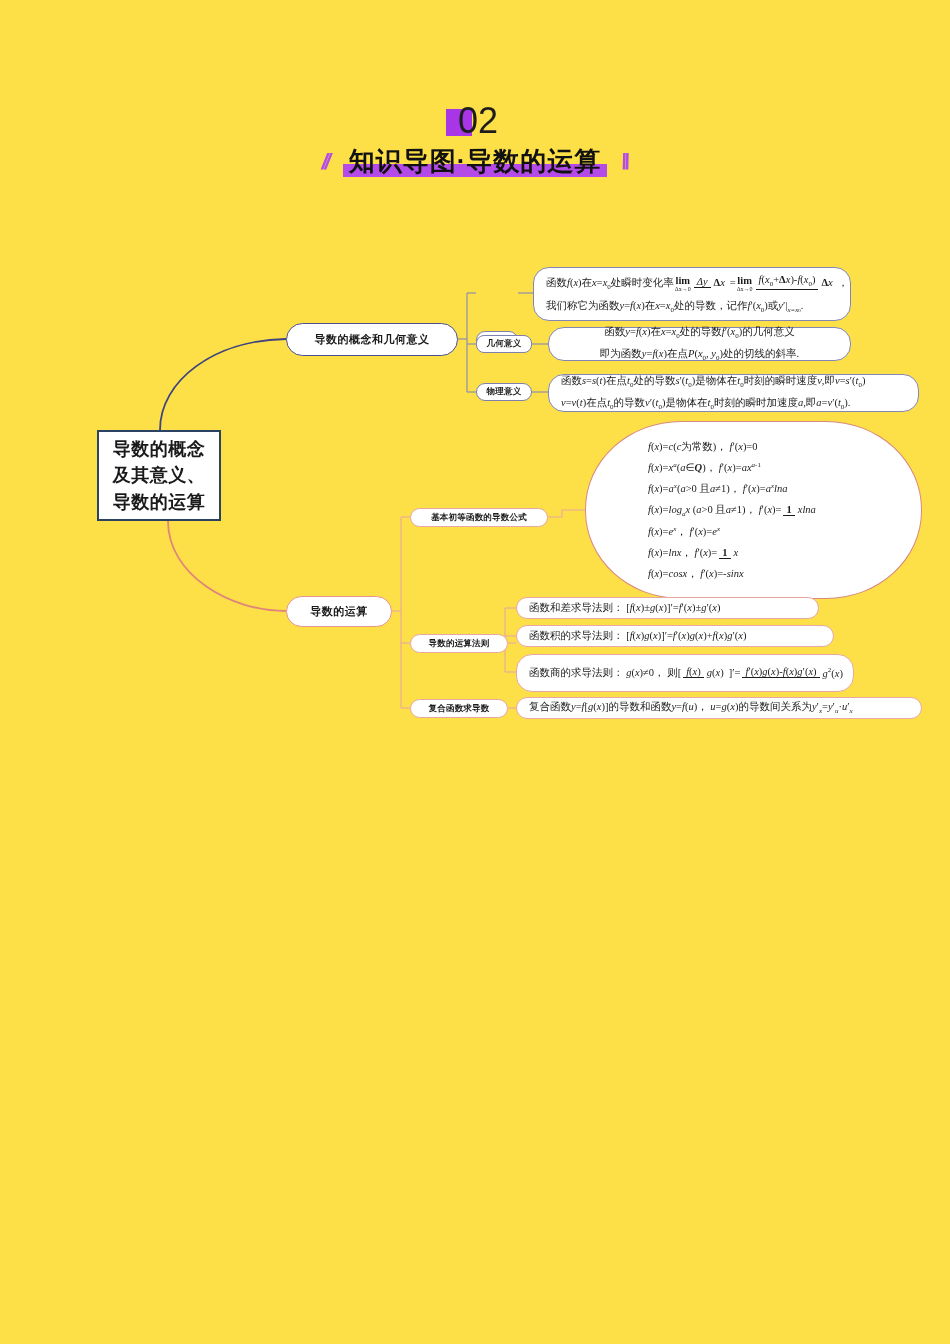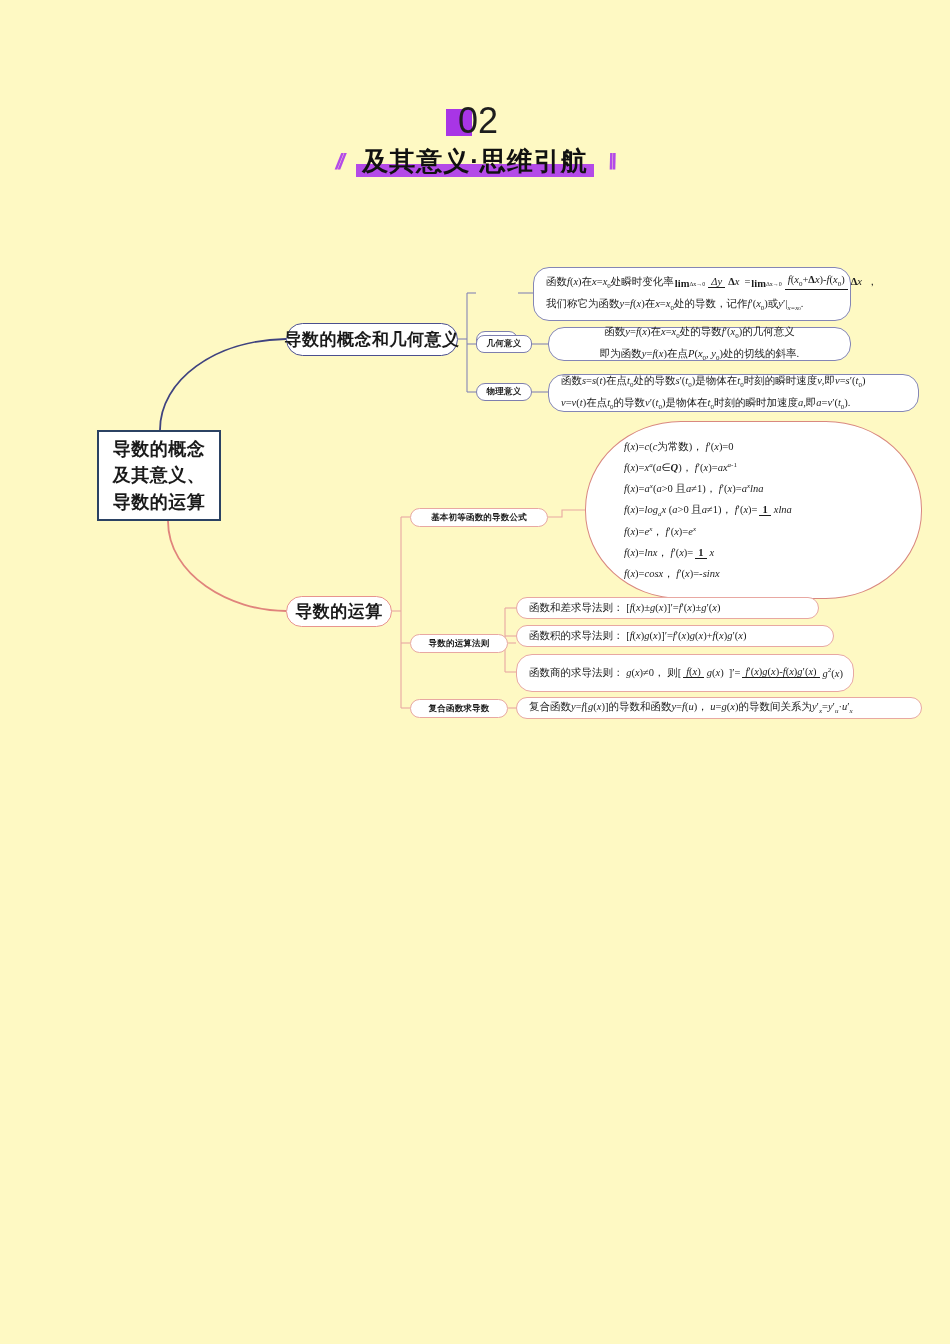--- a/index.html
+++ b/index.html
@@ -10,21 +10,21 @@
   body {
     width: 950px;
     height: 1344px;
     position: relative;
     font-family: "Liberation Serif", "DejaVu Serif", serif;
     overflow: hidden;
   }
   .page {
     position: absolute;
     inset: 0;
-    background: #fef9c3;
+    background: #fde047;
     padding-left: 18px;
   }
 
   
   .header {
     position: absolute;
     left: 0;
     top: 100px;
     width: 950px;
     text-align: center;
@@ -130,21 +130,21 @@
     letter-spacing: 0.5px;
     z-index: 5;
   }
   .node-root span { display: block; }
 
   
   .node-b1 {
     border-radius: 999px;
     font-family: "Liberation Sans", sans-serif;
     font-weight: bold;
-    font-size: 17px;
+    font-size: 11px;
     color: #1a1a1a;
     letter-spacing: 0.5px;
     z-index: 5;
     white-space: nowrap;
   }
   .b1-concept {
     left: 286px;
     top: 323px;
     width: 172px;
     height: 33px;
@@ -222,20 +222,21 @@
     top: -1px;
   }
   .frac > span:first-child {
     border-bottom: 1px solid #1b1b1b;
     padding: 0 3px 0px 3px;
   }
   .frac > span:last-child { padding: 0px 3px 0 3px; text-align: center; }
 
   .limop {
     display: inline-flex;
+    flex-direction: column;
     align-items: center;
     vertical-align: middle;
     line-height: 1;
     margin: 5px 1px;
     position: relative;
     top: 1px;
   }
   .limop .lim-main { font-weight: bold; font-style: normal; }
   .limop .lim-sub  { font-size: 6px; }
 
@@ -258,37 +259,37 @@
     border-radius: 96px / 88px;
     background: #fff;
     z-index: 4;
     position: absolute;
     box-sizing: border-box;
     padding: 8px 0 8px 38px;
     display: flex;
     flex-direction: column;
     justify-content: center;
   }
-  .leaf-formulas .ftext { line-height: 2.0; }
+  .leaf-formulas .ftext { line-height: 2.0; margin-left: 24px; }
 </style>
 </head>
 <body>
 
 <div class="page">
 
   <div class="header">
     <div class="hdr-num-wrap">
       <span class="hdr-square"></span>
       <span class="hdr-num">02</span>
     </div>
     <div class="hdr-title-row">
       <span class="slashes">//</span>
       <span class="hdr-title-box">
         <span class="hdr-title-bar"></span>
-        <span class="hdr-title-text">及其意义·思维引航</span>
+        <span class="hdr-title-text">知识导图·导数的运算</span>
       </span>
       <span class="slashes">\\</span>
     </div>
   </div>
 
   <div class="map">
 
     <svg class="edges" viewBox="0 0 950 1344" width="950" height="1344">
 
       <path d="M160 430 C 160 380, 215 340, 286 339" fill="none" stroke="#3f437f" stroke-width="1.8"></path>

